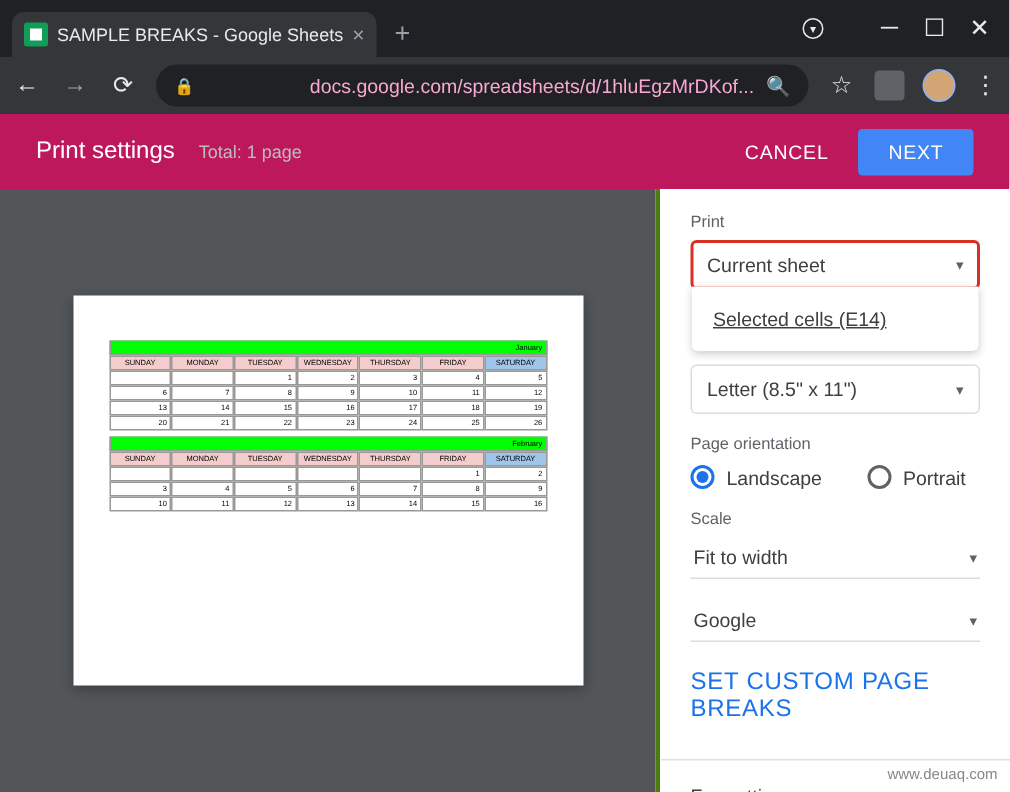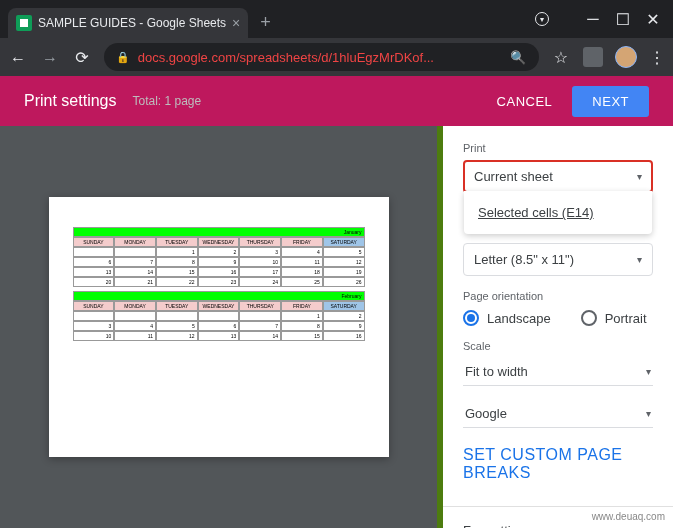--- a/index.html
+++ b/index.html
@@ -17,21 +17,21 @@
   .winbtn { width: 12px; height: 12px; display: flex; align-items: center; justify-content: center; cursor: pointer; }
   .circle { width: 14px; height: 14px; border: 1.5px solid #e8eaed; border-radius: 50%; display: flex; align-items: center; justify-content: center; margin-right: 20px;}
   .circle::after { content: "▾"; font-size: 8px; color: #e8eaed; }
   
   
   .addressbar { height: 38px; background: #35363a; display: flex; align-items: center; padding: 0 8px; gap: 12px; }
   .navbtn { color: #9aa0a6; cursor: pointer; font-size: 16px; width: 20px; text-align: center; }
   .navbtn.active { color: #e8eaed; }
   .omnibox { flex: 1; height: 28px; background: #202124; border-radius: 14px; display: flex; align-items: center; padding: 0 12px; gap: 8px; color: #9aa0a6; font-size: 13px; }
   .lock { font-size: 11px; }
-  .url { color: #ef4444; flex: 1; white-space: nowrap; overflow: hidden; }
+  .url { color: #f9a8d4; flex: 1; white-space: nowrap; overflow: hidden; text-align: right; }
   .ext { width: 20px; height: 20px; background: #5f6368; border-radius: 3px; }
   .avatar { width: 22px; height: 22px; border-radius: 50%; background: #d4a574; border: 1px solid #8ab4f8; }
   .dots { color: #e8eaed; font-size: 16px; cursor: pointer; }
   
   
   .printhead { height: 50px; background: #be185d; display: flex; align-items: center; padding: 0 24px; color: #fff; }
   .printtitle { font-size: 16px; font-weight: 500; }
   .totalpages { font-size: 12px; color: #bdbdbd; margin-left: 16px; }
   .cancel { margin-left: auto; font-size: 13px; font-weight: 500; color: #fff; cursor: pointer; letter-spacing: 0.5px; }
   .next { margin-left: 20px; background: #4285f4; color: #fff; font-size: 13px; font-weight: 500; padding: 8px 20px; border-radius: 3px; cursor: pointer; letter-spacing: 0.5px; }
@@ -43,21 +43,21 @@
   
   
   .cal { width: 100%; }
   .calmonth { font-size: 6px; text-align: center; background: #00ff00; padding: 1px; border: 0.5px solid #999; }
   .calrow { display: flex; }
   .calcell { flex: 1; border: 0.5px solid #999; font-size: 5px; padding: 1px 2px; text-align: right; height: 10px; }
   .calhead { background: #f4cccc; text-align: center; font-size: 5px; }
   .calhead.sat { background: #9fc5e8; }
   
   
-  .sidebar { width: 236px; background: #fff; overflow-y: auto; padding: 16px 0; font-size: 13px; color: #5f6368; border-left: 6px solid #4d7c0f; }
+  .sidebar { width: 236px; background: #fff; overflow-y: auto; padding: 16px 0; font-size: 13px; color: #5f6368; border-left: 3px solid #4d7c0f; }
   .section { padding: 0 20px 14px; }
   .section-label { font-size: 11px; color: #5f6368; margin-bottom: 6px; }
   .dropdown { border: 1px solid #dadce0; border-radius: 4px; padding: 8px 10px; display: flex; align-items: center; justify-content: space-between; cursor: pointer; position: relative; }
   .dropdown.open { border: 2px solid #d93025; padding: 7px 9px; }
   .dd-text { color: #3c4043; font-size: 13px; }
   .dd-chev { color: #5f6368; font-size: 10px; }
   .dd-menu { position: absolute; top: 100%; left: -1px; right: -1px; background: #fff; border-radius: 0 0 4px 4px; box-shadow: 0 2px 6px rgba(0,0,0,0.2); z-index: 10; padding: 6px 0; }
   .dd-item { padding: 8px 14px; color: #3c4043; cursor: pointer; text-decoration: underline; }
   .radios { display: flex; gap: 30px; margin-top: 8px; }
   .radio { display: flex; align-items: flex-end; gap: 8px; cursor: pointer; }
@@ -69,21 +69,21 @@
   .divider { height: 1px; background: #e0e0e0; margin: 6px 0; }
   .expand { padding: 10px 20px; display: flex; justify-content: space-between; align-items: center; cursor: pointer; color: #3c4043; font-size: 13px; }
   .watermark { position: absolute; bottom: 6px; right: 8px; font-size: 10px; color: #888; }
 </style>
 </head>
 <body>
 
 <div class="titlebar">
   <div class="tab">
     <div class="favicon"></div>
-    <div class="tab-title">SAMPLE GUIDES - Google Sheets</div>
+    <div class="tab-title">SAMPLE BREAKS - Google Sheets</div>
     <div class="tab-close">×</div>
   </div>
   <div class="newtab">+</div>
   <div class="wincontrols">
     <div class="circle"></div>
     <div class="winbtn">─</div>
     <div class="winbtn">☐</div>
     <div class="winbtn">✕</div>
   </div>
 </div>

